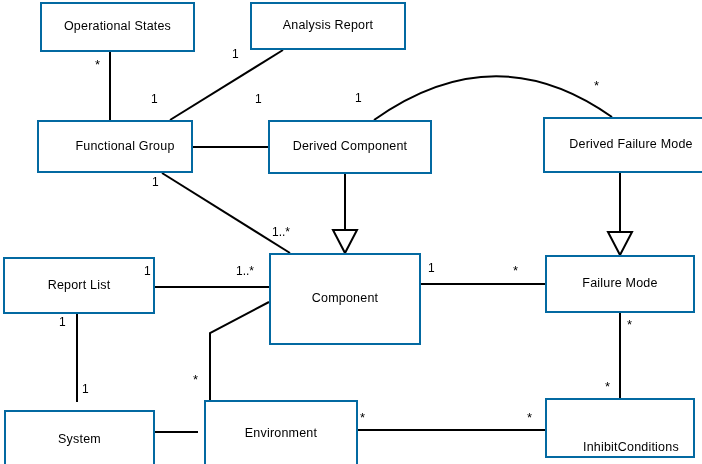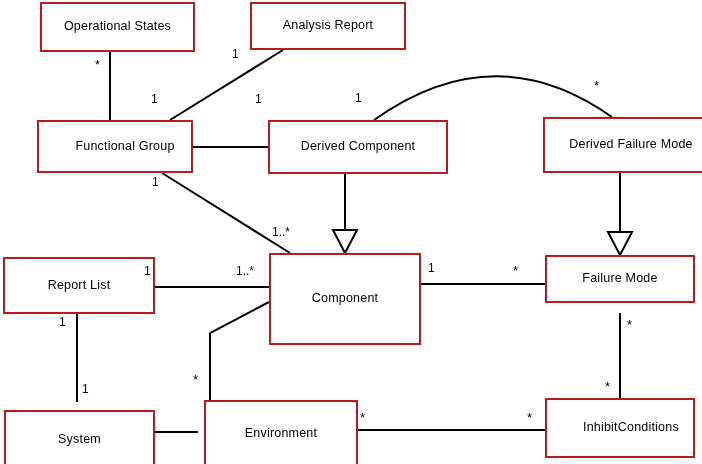--- a/index.html
+++ b/index.html
@@ -21,41 +21,41 @@
   #edge-layer {
     position: absolute;
     left: 0;
     top: 0;
     width: 702px;
     height: 464px;
   }
   .uml-class {
     position: absolute;
     box-sizing: border-box;
-    border: 2px solid #b91c1c;
+    border: 2px solid #0369a1;
     background: #ffffff;
     display: flex;
     flex-direction: column;
     z-index: 5;
   }
   .uml-name-compartment {
     flex: 1 1 auto;
     display: flex;
     align-items: center;
     justify-content: center;
     text-align: center;
     font-size: 12.5px;
     color: #000000;
     line-height: 1.25;
     padding: 0 4px;
     letter-spacing: 0.2px;
   }
   .uml-name-compartment.two-line {
     justify-content: flex-start;
-    align-items: center;
+    align-items: flex-end;
     text-align: left;
     padding-left: 36px;
   }
   .uml-attr-compartment {
     border-top: 2px solid #000000;
     font-size: 12.5px;
     color: #000000;
     padding: 4px 0 4px 10px;
     text-align: left;
     letter-spacing: 0.2px;
@@ -103,33 +103,33 @@
   <div id="classes-layer">
       <div class="uml-class" style="left: 40px; top: 2px; width: 155px; height: 50px;">
         <div class="uml-name-compartment">Operational States</div>
       </div>
       <div class="uml-class" style="left: 250px; top: 2px; width: 156px; height: 48px;">
         <div class="uml-name-compartment">Analysis Report</div>
       </div>
       <div class="uml-class" style="left: 37px; top: 120px; width: 156px; height: 53px; padding-left: 20px;">
         <div class="uml-name-compartment">Functional Group</div>
       </div>
-      <div class="uml-class" style="left: 268px; top: 120px; width: 180px; height: 54px;">
+      <div class="uml-class" style="left: 268px; top: 120px; width: 164px; height: 54px;">
         <div class="uml-name-compartment">Derived Component</div>
       </div>
       <div class="uml-class" style="left: 543px; top: 117px; width: 176px; height: 56px;">
         <div class="uml-name-compartment">Derived Failure Mode</div>
       </div>
       <div class="uml-class" style="left: 3px; top: 257px; width: 152px; height: 57px;">
         <div class="uml-name-compartment">Report List</div>
       </div>
       <div class="uml-class" style="left: 269px; top: 253px; width: 152px; height: 92px; justify-content: space-between;">
         <div class="uml-name-compartment">Component</div>
       </div>
-      <div class="uml-class" style="left: 545px; top: 255px; width: 150px; height: 48px;">
+      <div class="uml-class" style="left: 545px; top: 255px; width: 150px; height: 58px;">
         <div class="uml-name-compartment">Failure Mode</div>
       </div>
       <div class="uml-class" style="left: 4px; top: 402px; width: 151px; height: 60px; margin-top: 8px;">
         <div class="uml-name-compartment">System</div>
       </div>
       <div class="uml-class" style="left: 204px; top: 400px; width: 154px; height: 68px;">
         <div class="uml-name-compartment">Environment</div>
       </div>
       <div class="uml-class" style="left: 545px; top: 398px; width: 150px; height: 60px;">
         <div class="uml-name-compartment two-line">

